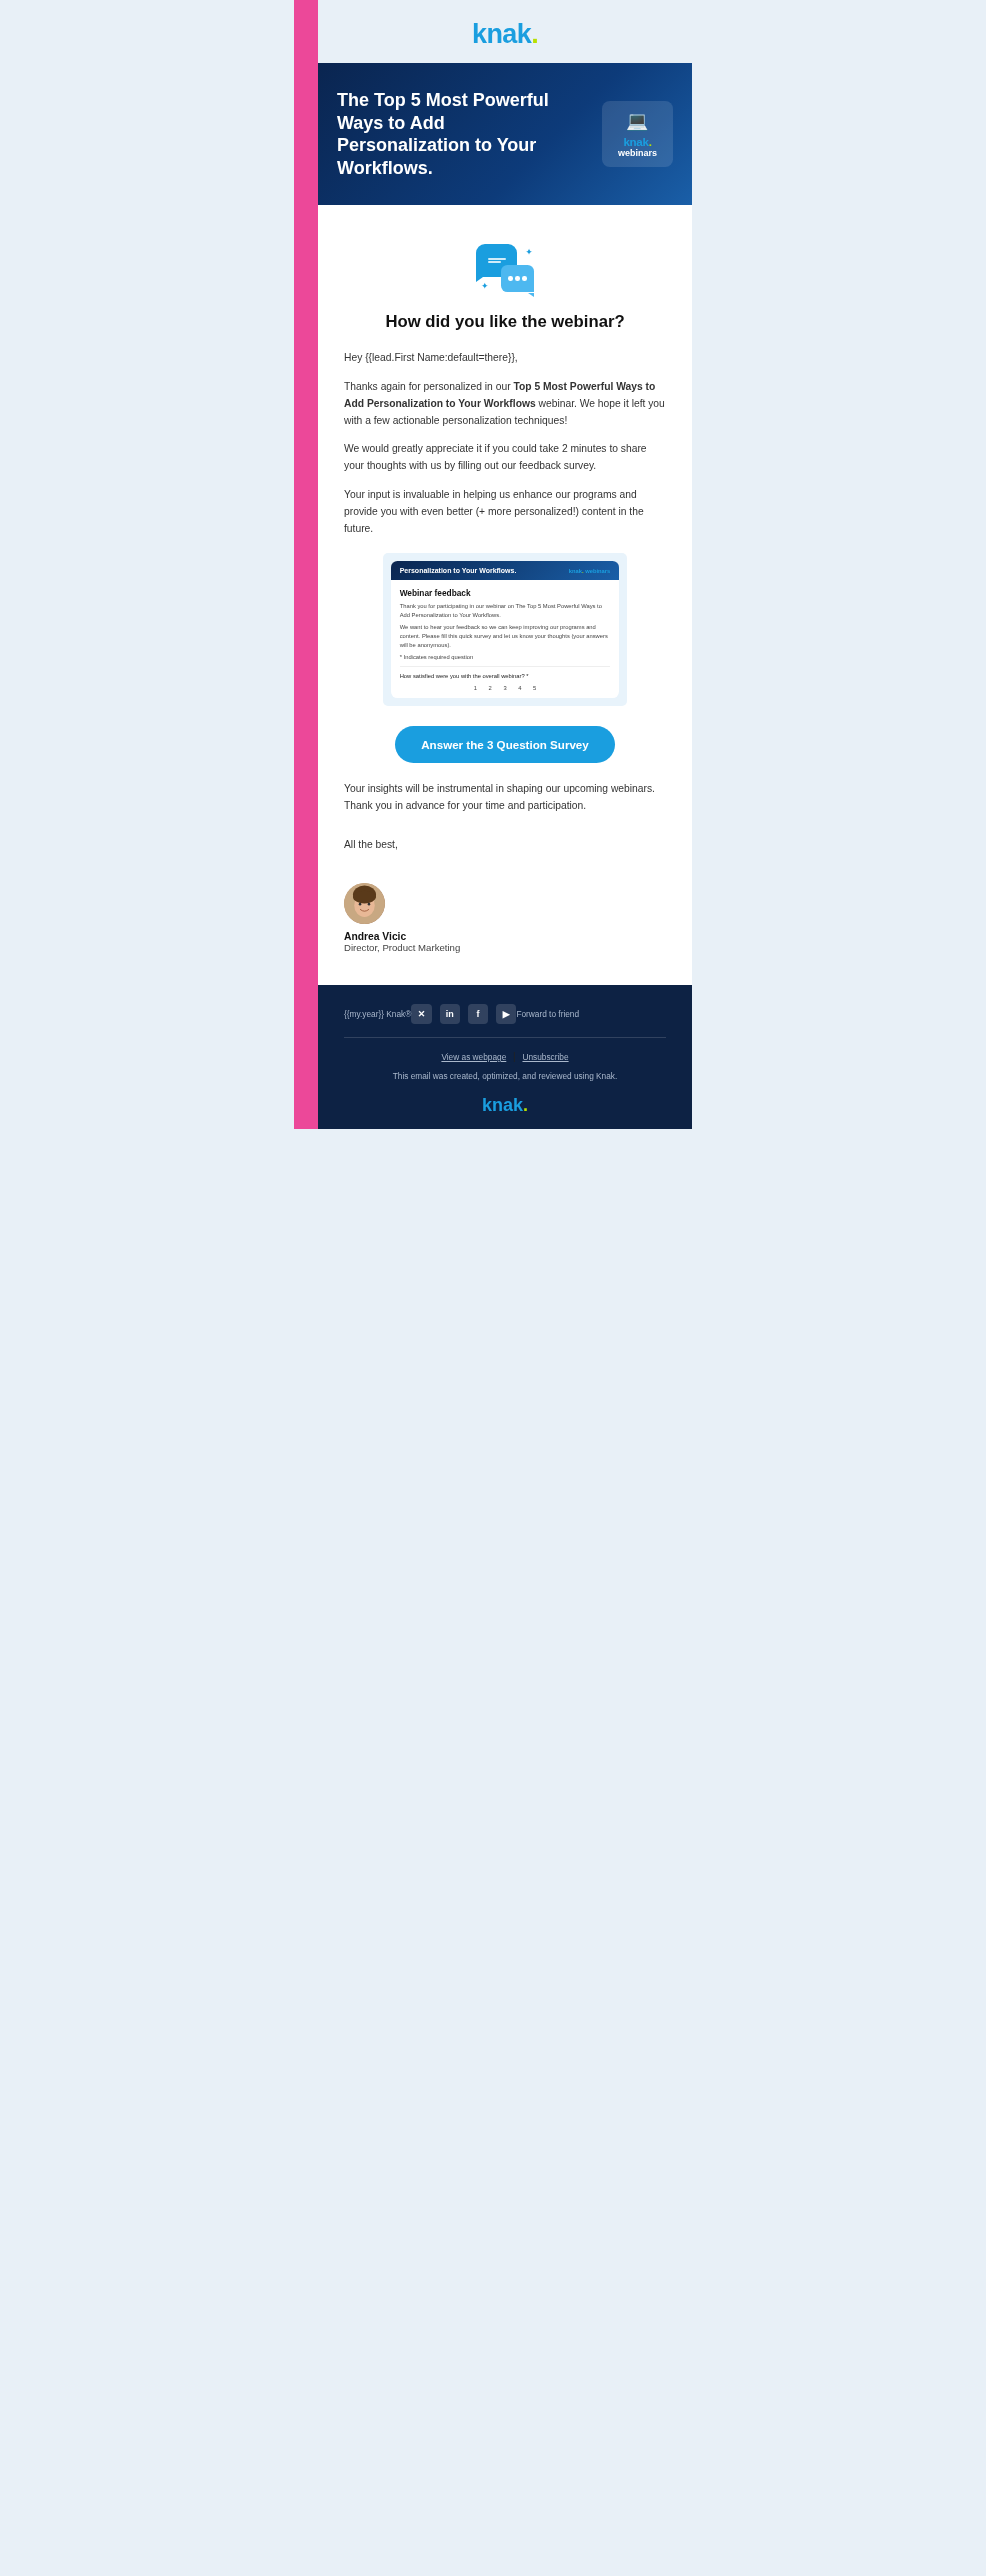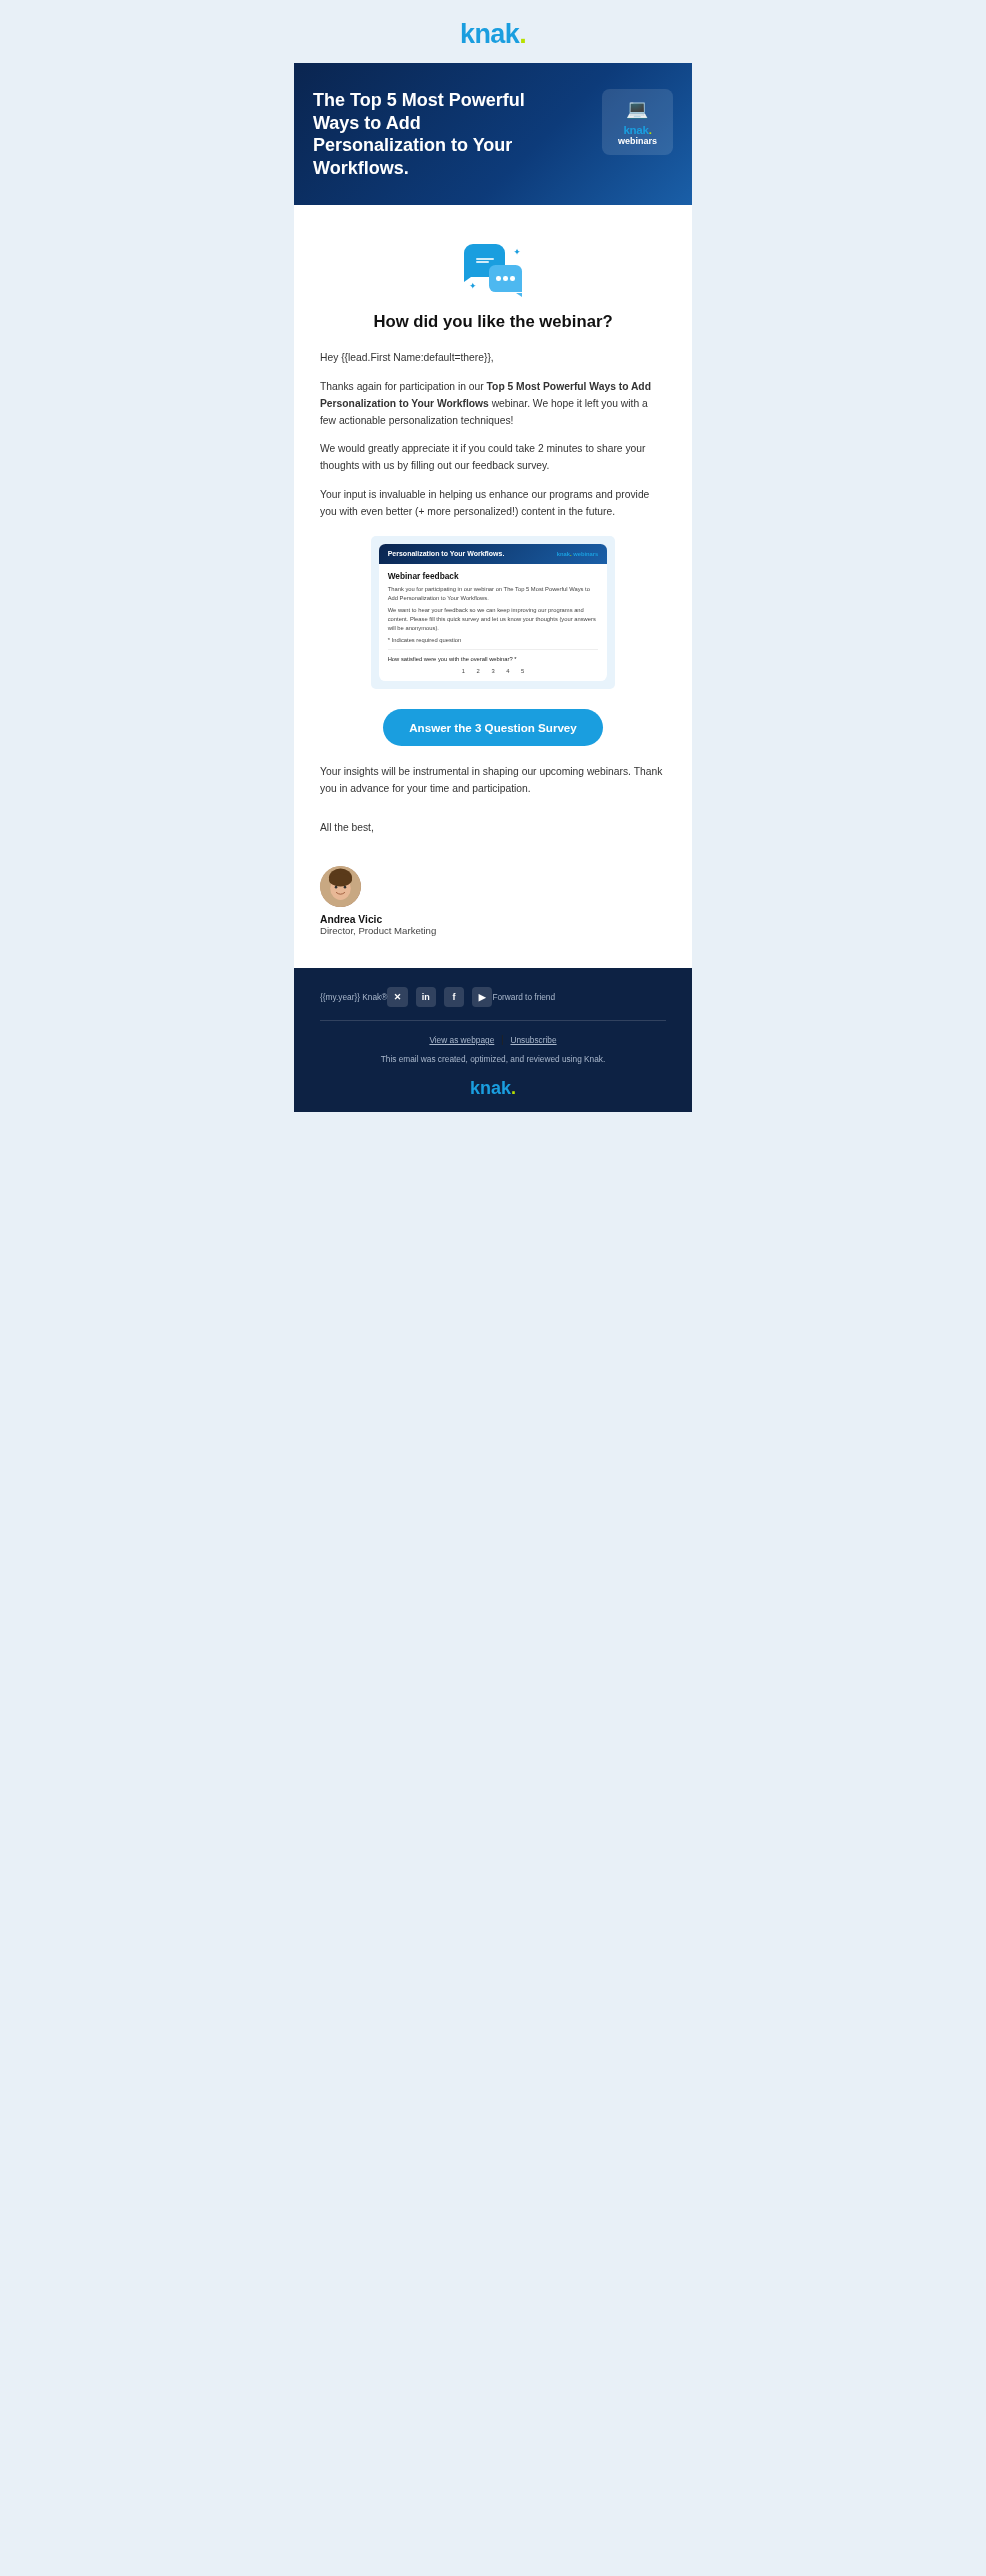--- a/index.html
+++ b/index.html
@@ -6,20 +6,21 @@
     body {
       background-color: #e8f0f7;
       font-family: Arial, sans-serif;
       font-size: 10.3px;
       color: #222;
     }
     .email-wrapper {
       max-width: 398px;
       margin: 0 auto;
       background: #ec4899;
+      padding-left: 24px;
     }
     
     .header-logo {
       background-color: #e8f0f7;
       text-align: center;
       padding: 19px 13px 13px;
     }
     .knak-logo-text {
       font-size: 27px;
       font-weight: 900;
@@ -29,21 +30,21 @@
     .knak-logo-dot {
       color: #b8e000;
     }
     
     .hero-banner {
       background: linear-gradient(135deg, #0a2550 0%, #0d3b7a 60%, #1a5fa8 100%);
       padding: 26px 19px 26px 19px;
       position: relative;
       overflow: hidden;
       display: flex;
-      align-items: flex-start;
+      align-items: center;
       justify-content: space-between;
     }
     .hero-title {
       color: #ffffff;
       font-size: 18px;
       font-weight: 800;
       line-height: 1.25;
       max-width: 218px;
     }
     .hero-logo-badge {
@@ -406,21 +407,21 @@
       </div>
     </div>
 
     
     <h2 class="section-heading">How did you like the webinar?</h2>
 
     
     <p class="body-text">Hey {{lead.First Name:default=there}},</p>
 
     <p class="body-text">
-      <span>Thanks again for participation in our </span><strong>Top 5 Most Powerful Ways to Add Personalization to Your Workflows</strong><span> webinar. We hope it left you with a few actionable personalization techniques!</span>
+      <span>Thanks again for personalized in our </span><strong>Top 5 Most Powerful Ways to Add Personalization to Your Workflows</strong><span> webinar. We hope it left you with a few actionable personalization techniques!</span>
     </p>
 
     <p class="body-text">We would greatly appreciate it if you could take 2 minutes to share your thoughts with us by filling out our feedback survey.</p>
 
     <p class="body-text">Your input is invaluable in helping us enhance our programs and provide you with even better (+ more personalized!) content in the future.</p>
 
     
     <div class="survey-preview">
       <div class="preview-inner">
         <div class="preview-header">

